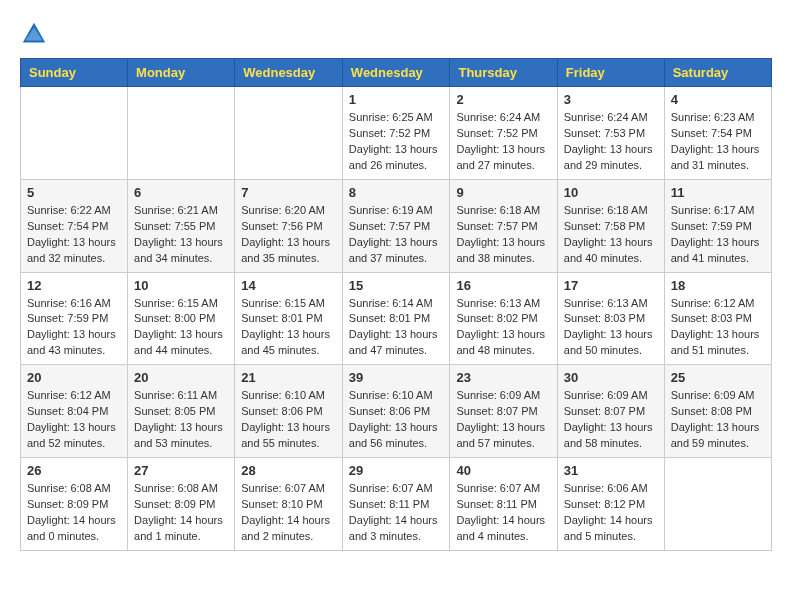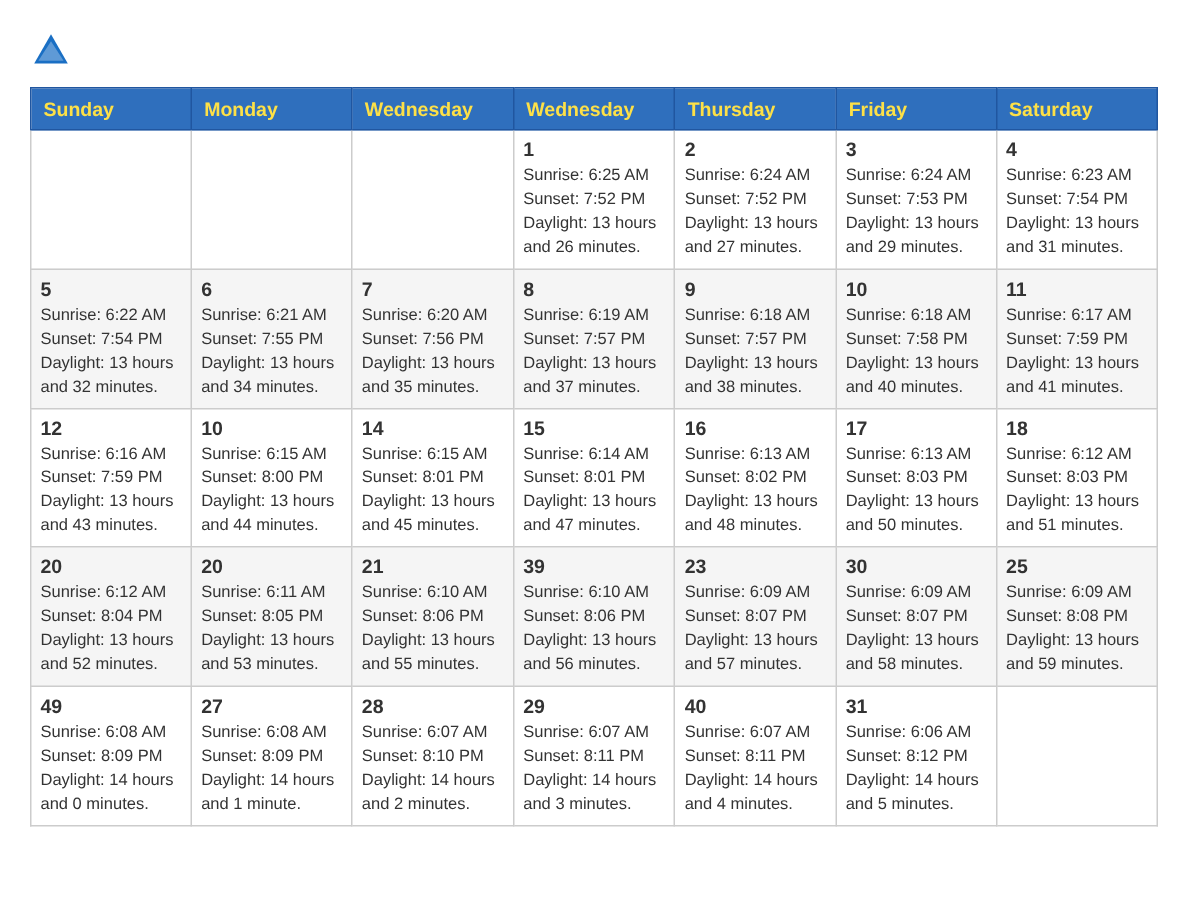--- a/index.html
+++ b/index.html
@@ -225,21 +225,21 @@
           <div class="day-number">30</div>
           <div class="day-info">Sunrise: 6:09 AM<br>Sunset: 8:07 PM<br>Daylight: 13 hours and 58 minutes.</div>
         </td>
         <td>
           <div class="day-number">25</div>
           <div class="day-info">Sunrise: 6:09 AM<br>Sunset: 8:08 PM<br>Daylight: 13 hours and 59 minutes.</div>
         </td>
       </tr>
       <tr>
         <td>
-          <div class="day-number">49</div>
+          <div class="day-number">26</div>
           <div class="day-info">Sunrise: 6:08 AM<br>Sunset: 8:09 PM<br>Daylight: 14 hours and 0 minutes.</div>
         </td>
         <td>
           <div class="day-number">27</div>
           <div class="day-info">Sunrise: 6:08 AM<br>Sunset: 8:09 PM<br>Daylight: 14 hours and 1 minute.</div>
         </td>
         <td>
           <div class="day-number">28</div>
           <div class="day-info">Sunrise: 6:07 AM<br>Sunset: 8:10 PM<br>Daylight: 14 hours and 2 minutes.</div>
         </td>

